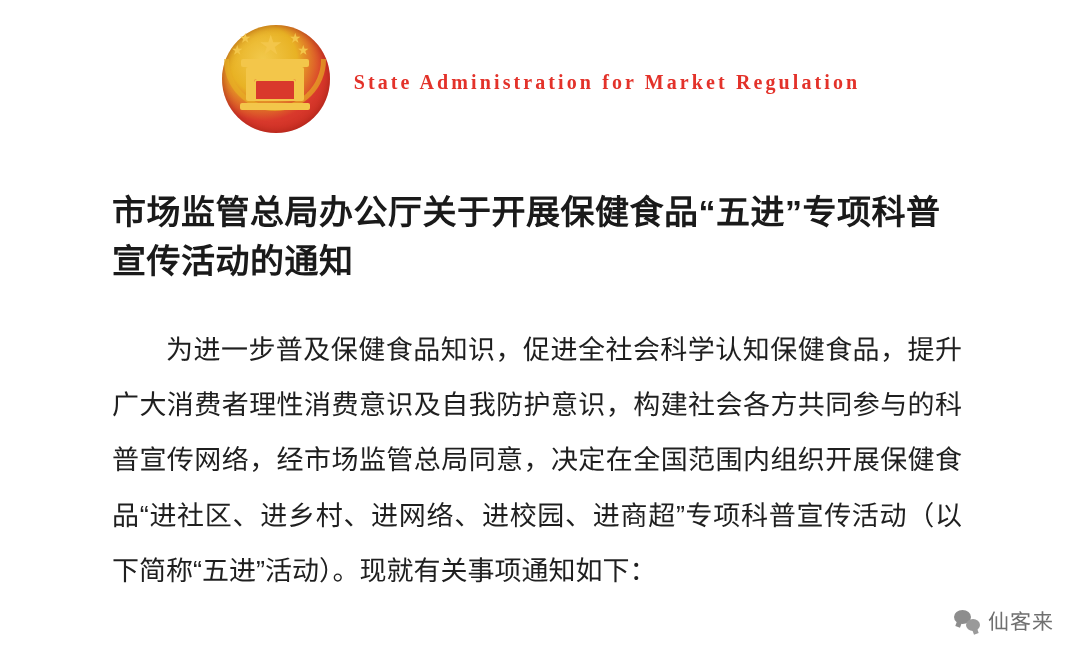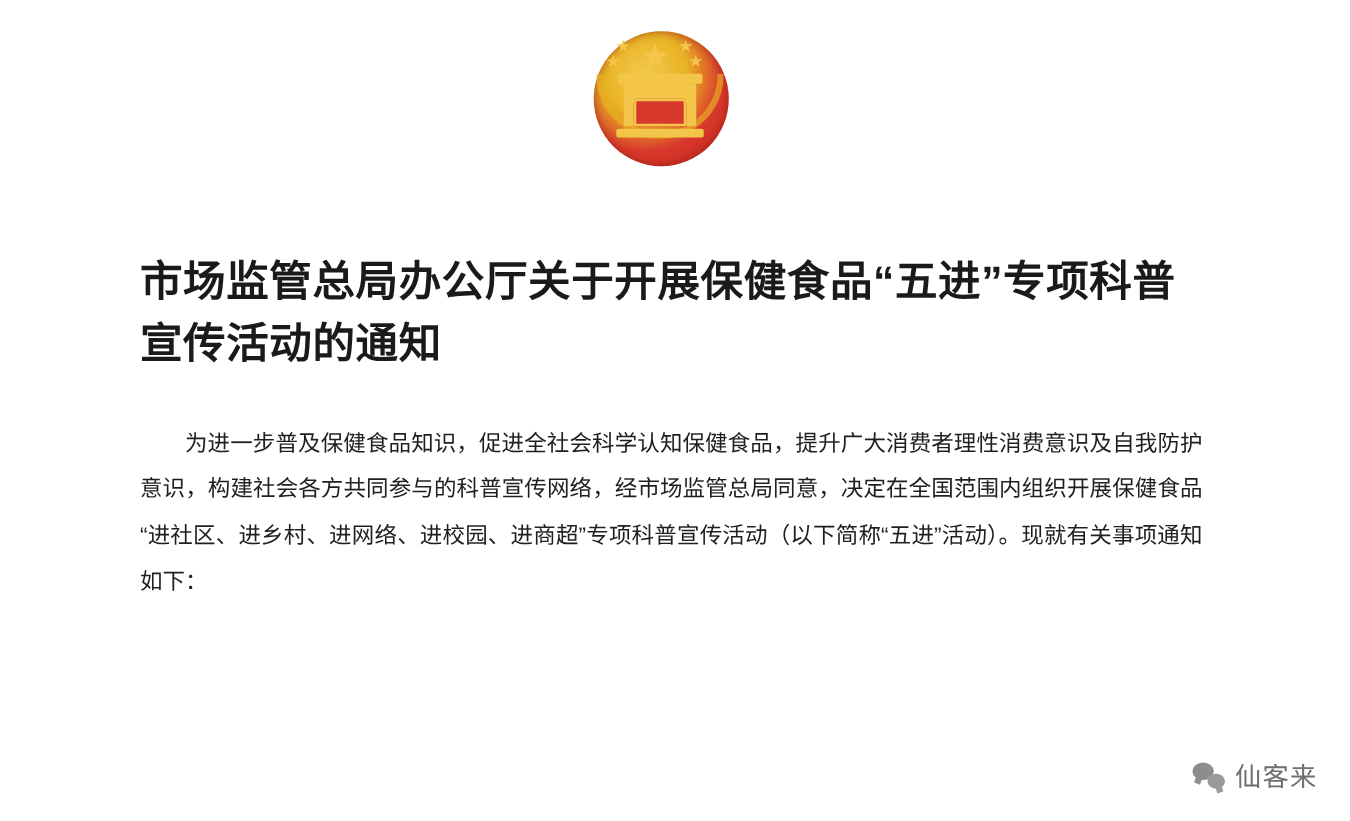--- a/index.html
+++ b/index.html
@@ -115,21 +115,21 @@
     font-size: 20px;
     font-weight: bold;
     color: #e3322a;
     letter-spacing: 3.1px;
     white-space: nowrap;
   }
 
   
   .doc {
     position: absolute;
-    left: 0; top: 150px;
+    left: 0; top: 136px;
     width: 1080px;
   }
   .doc-inner {
     padding: 52px 118px 0 112px;
   }
   .doc-title {
     font-family: "Liberation Sans", "DejaVu Sans", sans-serif;
     font-size: 34px;
     font-weight: bold;
     color: #1a1a1a;
@@ -139,21 +139,21 @@
   }
   .doc-salutation {
     font-family: "Liberation Sans", "DejaVu Sans", sans-serif;
     font-size: 21px;
     color: #1f1f1f;
     line-height: 1.6;
     margin: 0 0 28px 0;
   }
   .doc-paragraph {
     font-family: "Liberation Sans", "DejaVu Sans", sans-serif;
-    font-size: 18px;
+    font-size: 27px;
     color: #1f1f1f;
     line-height: 2.05;
     text-align: justify;
     text-indent: 2em;
     margin: 0;
   }
 
   
   .account-badge {
     position: absolute;
@@ -219,20 +219,21 @@
     <div class="star big">★</div>
     <div class="star s1">★</div>
     <div class="star s2">★</div>
     <div class="star s3">★</div>
     <div class="star s4">★</div>
     <div class="gate"></div>
     <div class="base"></div>
   </div>
 
   <div class="masthead-text">
+    <div class="org-en">State Administration for Market Regulation</div>
   </div>
 
 </div>
 
 <div class="doc">
   <div class="doc-inner">
 
     <h1 class="doc-title">市场监管总局办公厅关于开展保健食品“五进”专项科普宣传活动的通知</h1>
 
 

